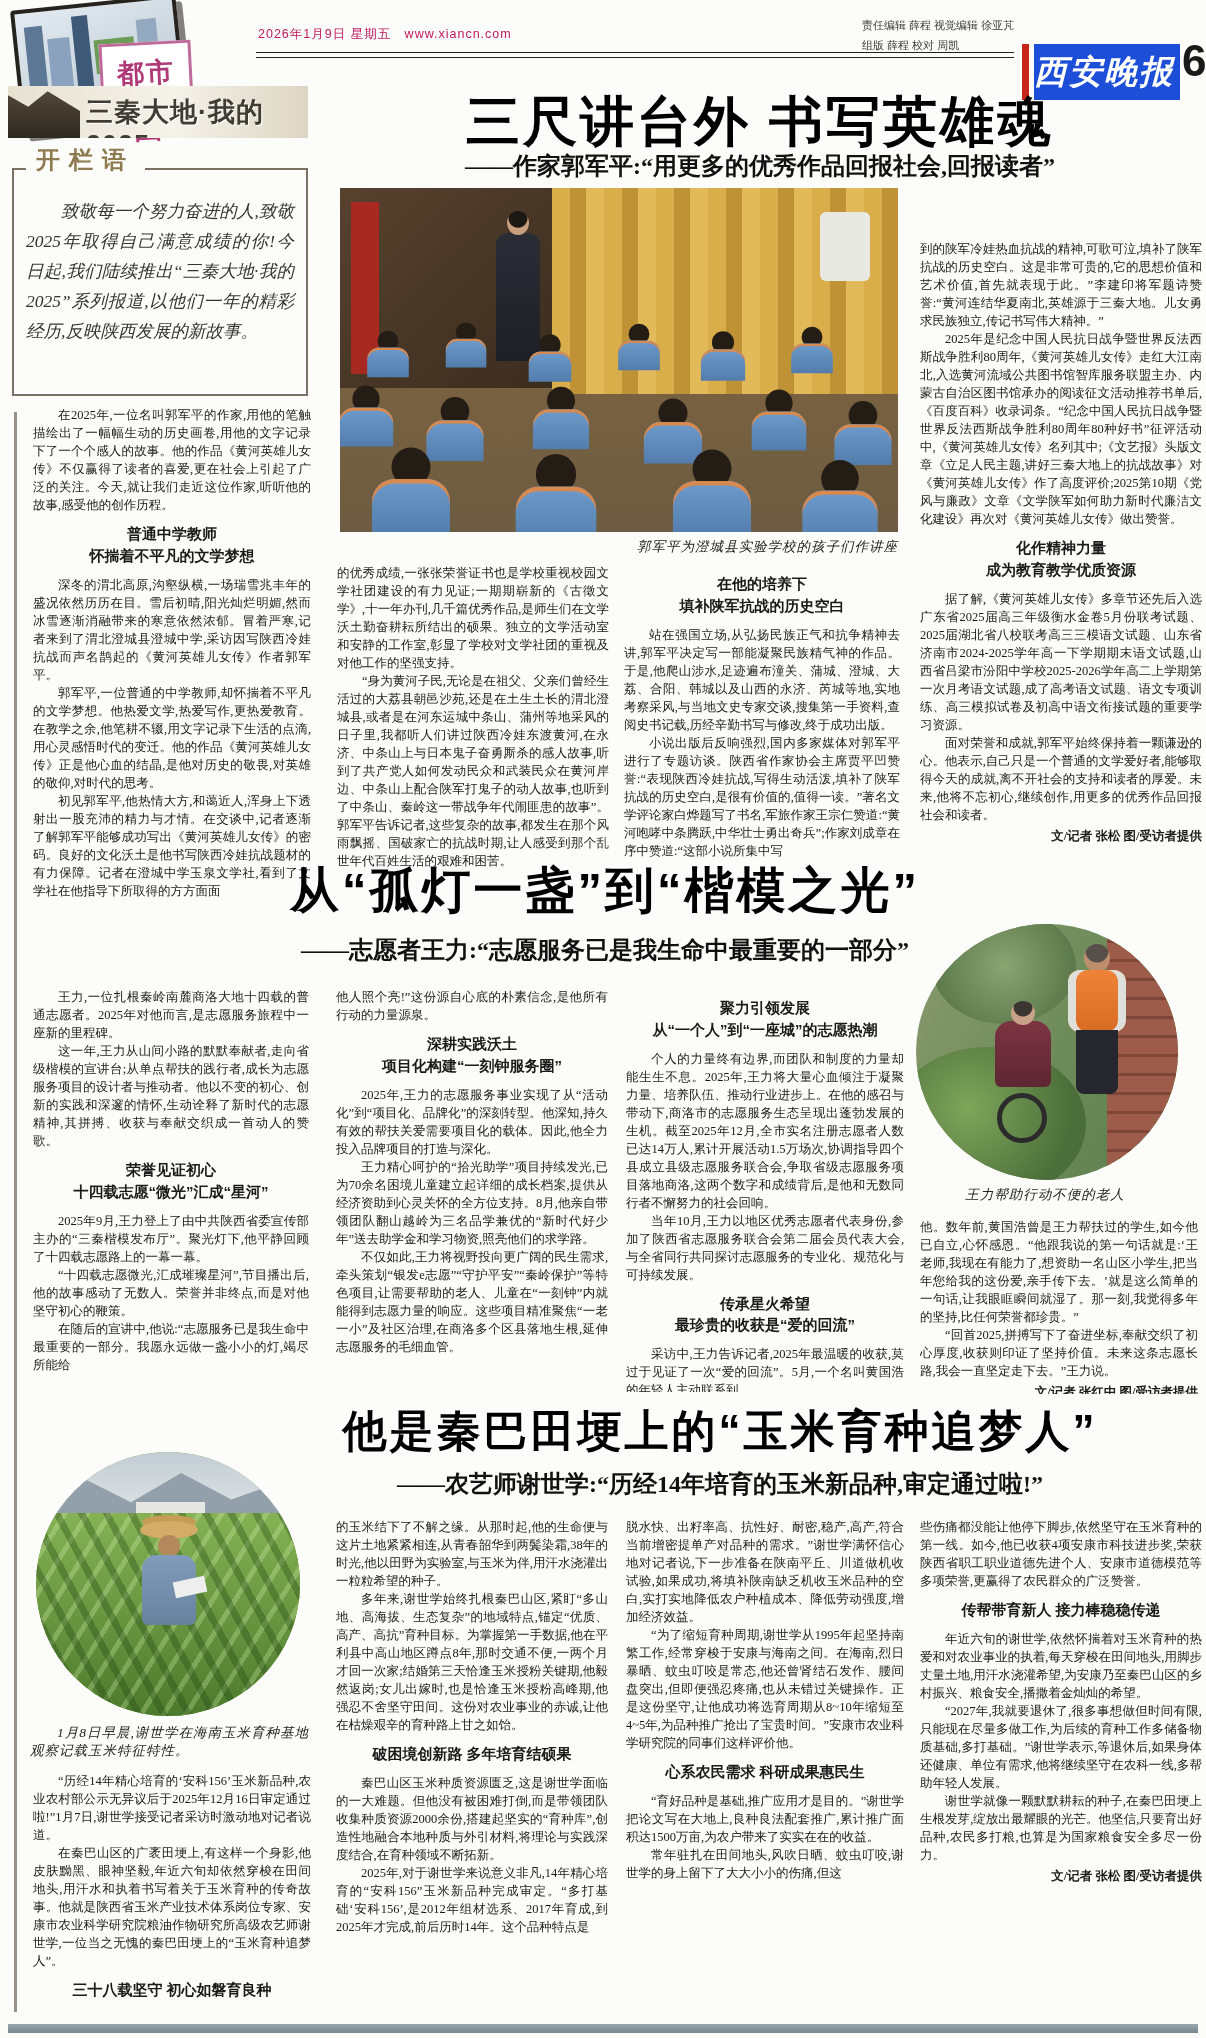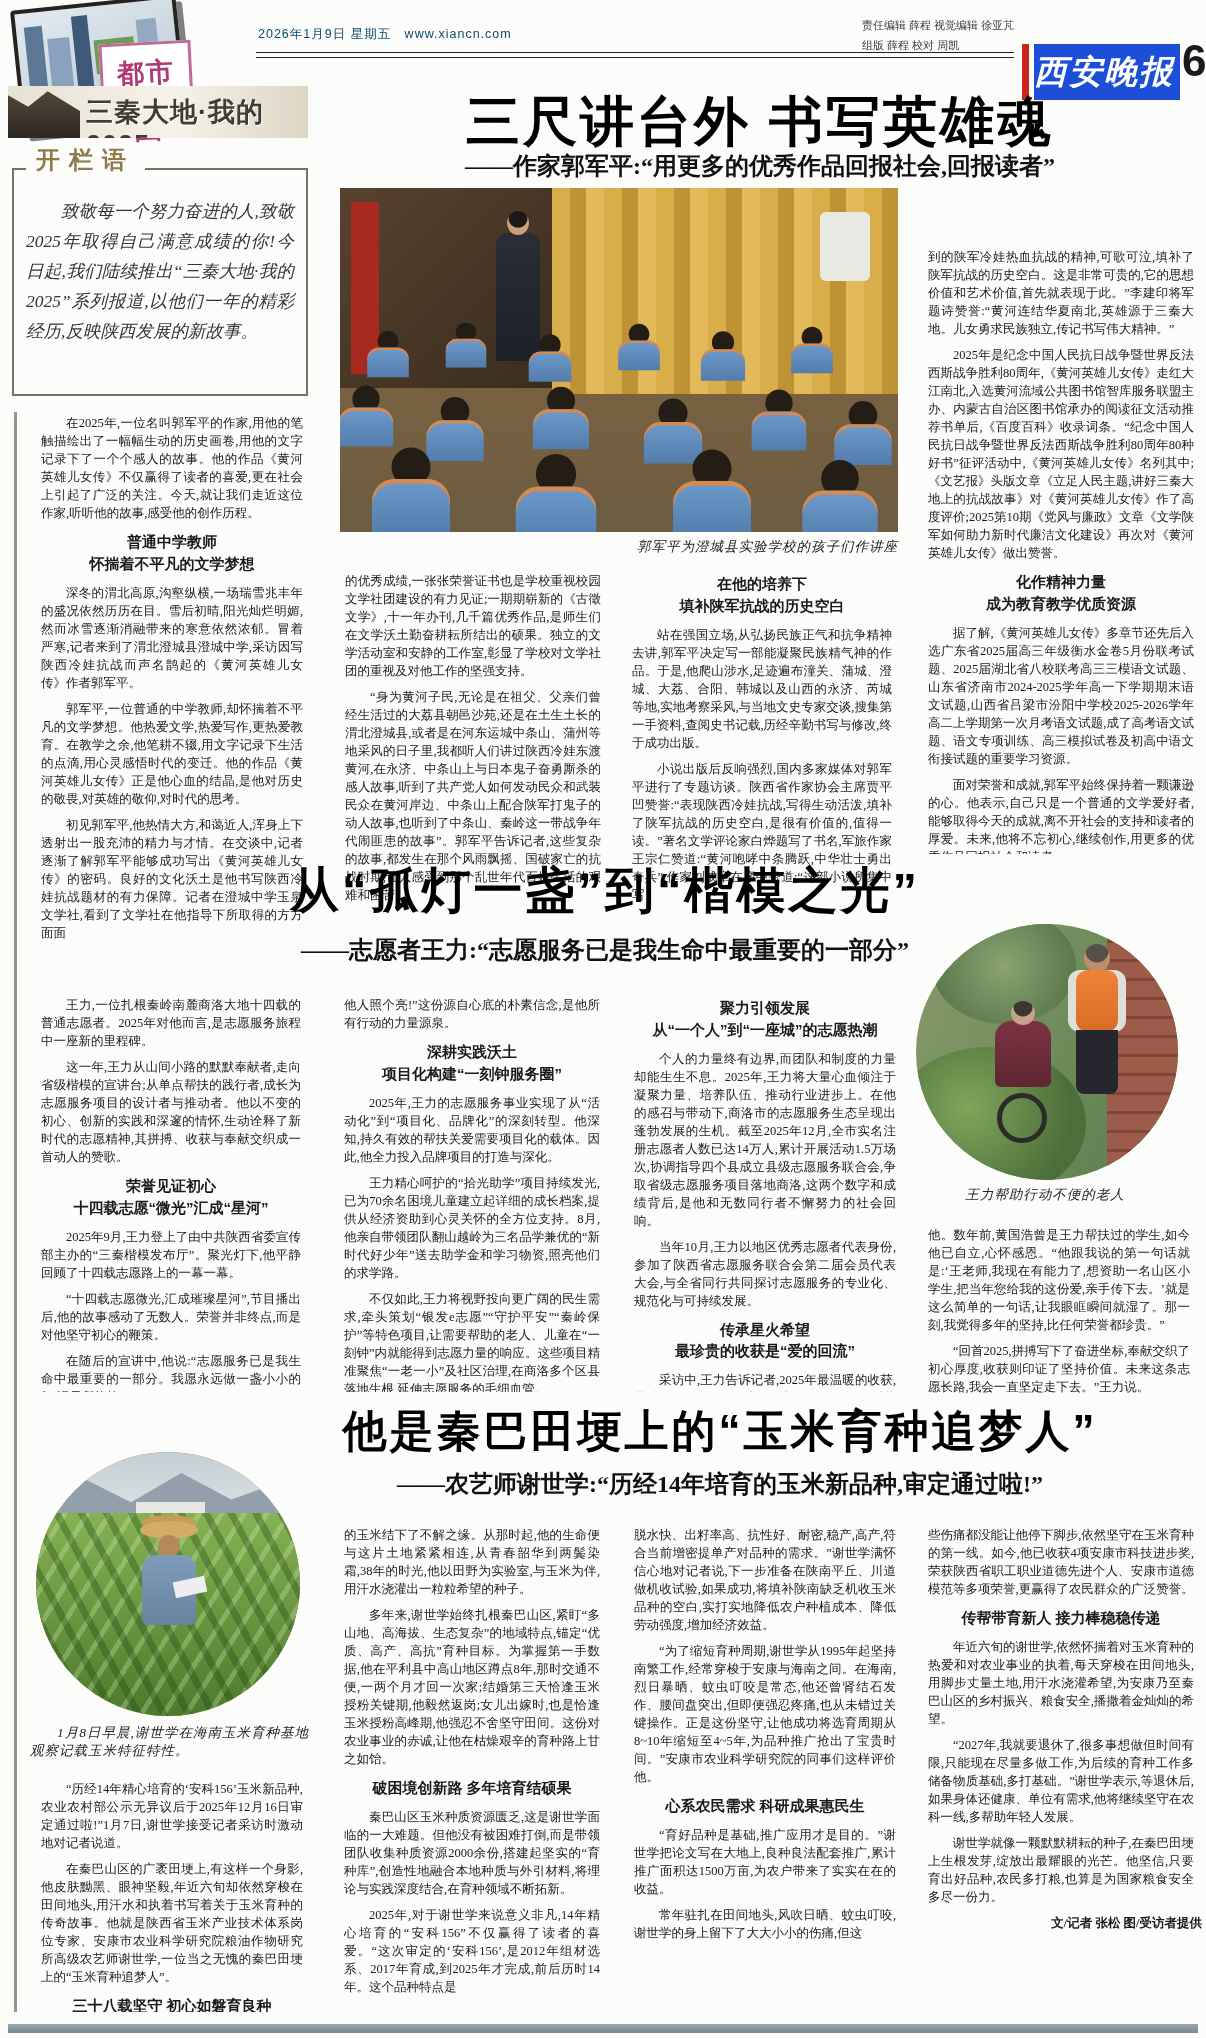--- a/index.html
+++ b/index.html
@@ -1,20 +1,20 @@
 <!DOCTYPE html>
 <html><head>
 <meta charset="utf-8">
 <style>
   html,body{margin:0;padding:0;background:#e9e9e6}
   .page{position:relative;width:1206px;height:2038px;margin:0 auto;background:#fcfcfa;
         font-family:"Liberation Serif",serif;color:#1a1a1a;overflow:hidden}
   .abs{position:absolute}
   
-  .dateline{left:258px;top:26px;font-family:"Liberation Sans",sans-serif;font-size:12.5px;color:#0c4a6e;letter-spacing:1px}
+  .dateline{left:258px;top:26px;font-family:"Liberation Sans",sans-serif;font-size:12.5px;color:#be185d;letter-spacing:1px}
   .rule{left:256px;top:52px;width:758px;height:4px;border-top:1.5px solid #222;border-bottom:1.5px solid #222}
   .credits{left:862px;top:16px;font-family:"Liberation Sans",sans-serif;font-size:11px;color:#3a3a3a;line-height:1.8}
   .mast-bar{left:1022px;top:44px;width:7px;height:56px;background:#c9261b}
   .masthead{left:1034px;top:44px;width:146px;height:56px;background:#1d4ed8;border-radius:0;
             color:#fff;font-weight:900;font-style:italic;font-size:33px;text-align:left;line-height:56px;letter-spacing:2px}
   .pagenum{left:1182px;top:36px;font-family:"Liberation Sans",sans-serif;font-size:44px;font-weight:900}
   .cityart{left:16px;top:2px;width:158px;height:116px;transform:rotate(-6deg);
            background:linear-gradient(160deg,#e3ebf1,#b7c4ce);border:4px solid #26231f;border-radius:4px;box-shadow:6px 8px 0 rgba(30,28,25,.55)}
   .cityart i{position:absolute;display:block}
   .badge{left:100px;top:42px;width:86px;height:56px;background:#fff;border:3px solid #c06a9a;transform:rotate(-3deg);
@@ -33,21 +33,21 @@
   
   .headline{font-family:"Liberation Sans",sans-serif;font-weight:900;text-align:center;color:#000;letter-spacing:3px}
   .subtitle{font-weight:bold;text-align:center;color:#111}
   .a1-head{left:330px;top:86px;width:860px;font-size:54px}
   .a1-sub{left:330px;top:150px;width:860px;font-size:24px}
   .a2-head{left:40px;top:858px;width:1130px;font-size:49px}
   .a2-sub{left:40px;top:934px;width:1130px;font-size:24px}
   .a3-head{left:240px;top:1402px;width:960px;font-size:44px}
   .a3-sub{left:240px;top:1468px;width:960px;font-size:24px}
   .col{position:absolute;font-size:12.5px;line-height:1.44;text-align:justify;overflow:hidden}
-  .para{margin:8px;text-indent:2em}
+  .para{margin:0;text-indent:2em}
   .noind{text-indent:0}
   .sub{font-family:"Liberation Sans",sans-serif;font-weight:bold;font-size:15px;line-height:1.45;
        text-align:center;margin:9px 0;white-space:pre-line;text-indent:0}
   .byline{text-align:right;font-weight:bold;margin-top:3px}
   .caption{font-size:13.5px;font-style:italic;color:#222;letter-spacing:1px}
   .c-a1{left:33px;top:406px;width:278px;height:558px}
   .c-b1{left:337px;top:564px;width:272px;height:402px}
   .c-c1{left:624px;top:564px;width:276px;height:402px}
   .c-d1{left:920px;top:240px;width:282px;height:614px}
   .cap1{left:480px;top:538px;width:418px;text-align:right}
@@ -280,21 +280,21 @@
       <p class="para">“历经14年精心培育的‘安科156’玉米新品种,农业农村部公示无异议后于2025年12月16日审定通过啦!”1月7日,谢世学接受记者采访时激动地对记者说道。</p>
       <p class="para">在秦巴山区的广袤田埂上,有这样一个身影,他皮肤黝黑、眼神坚毅,年近六旬却依然穿梭在田间地头,用汗水和执着书写着关于玉米育种的传奇故事。他就是陕西省玉米产业技术体系岗位专家、安康市农业科学研究院粮油作物研究所高级农艺师谢世学,一位当之无愧的秦巴田埂上的“玉米育种追梦人”。</p>
       <div class="sub">三十八载坚守  初心如磐育良种</div>
       <p class="para">“玉米生长不休假,干了这项工作就必须干好。”这是谢世学常挂在嘴边的话。1988年,青春正好的谢世学投身农业科研,自此便与秦巴山区</p>
     </div>
   <div class="col c-23">
       <p class="para noind">的玉米结下了不解之缘。从那时起,他的生命便与这片土地紧紧相连,从青春韶华到两鬓染霜,38年的时光,他以田野为实验室,与玉米为伴,用汗水浇灌出一粒粒希望的种子。</p>
       <p class="para">多年来,谢世学始终扎根秦巴山区,紧盯“多山地、高海拔、生态复杂”的地域特点,锚定“优质、高产、高抗”育种目标。为掌握第一手数据,他在平利县中高山地区蹲点8年,那时交通不便,一两个月才回一次家;结婚第三天恰逢玉米授粉关键期,他毅然返岗;女儿出嫁时,也是恰逢玉米授粉高峰期,他强忍不舍坚守田间。这份对农业事业的赤诚,让他在枯燥艰辛的育种路上甘之如饴。</p>
       <div class="sub">破困境创新路  多年培育结硕果</div>
       <p class="para">秦巴山区玉米种质资源匮乏,这是谢世学面临的一大难题。但他没有被困难打倒,而是带领团队收集种质资源2000余份,搭建起坚实的“育种库”,创造性地融合本地种质与外引材料,将理论与实践深度结合,在育种领域不断拓新。</p>
-      <p class="para">2025年,对于谢世学来说意义非凡,14年精心培育的“安科156”不仅赢得了读者的喜爱。“这次审定的‘安科156’,是2012年组材选系、2017年育成,到2025年才完成,前后历时14年。这个品种特点是</p>
+      <p class="para">2025年,对于谢世学来说意义非凡,14年精心培育的“安科156”玉米新品种完成审定。“多打基础‘安科156’,是2012年组材选系、2017年育成,到2025年才完成,前后历时14年。这个品种特点是</p>
     </div>
   <div class="col c-33">
       <p class="para noind">脱水快、出籽率高、抗性好、耐密,稳产,高产,符合当前增密提单产对品种的需求。”谢世学满怀信心地对记者说,下一步准备在陕南平丘、川道做机收试验,如果成功,将填补陕南缺乏机收玉米品种的空白,实打实地降低农户种植成本、降低劳动强度,增加经济效益。</p>
       <p class="para">“为了缩短育种周期,谢世学从1995年起坚持南繁工作,经常穿梭于安康与海南之间。在海南,烈日暴晒、蚊虫叮咬是常态,他还曾肾结石发作、腰间盘突出,但即便强忍疼痛,也从未错过关键操作。正是这份坚守,让他成功将选育周期从8~10年缩短至4~5年,为品种推广抢出了宝贵时间。”安康市农业科学研究院的同事们这样评价他。</p>
       <div class="sub">心系农民需求  科研成果惠民生</div>
       <p class="para">“育好品种是基础,推广应用才是目的。”谢世学把论文写在大地上,良种良法配套推广,累计推广面积达1500万亩,为农户带来了实实在在的收益。</p>
       <p class="para">常年驻扎在田间地头,风吹日晒、蚊虫叮咬,谢世学的身上留下了大大小小的伤痛,但这</p>
     </div>
   <div class="col c-43">
       <p class="para noind">些伤痛都没能让他停下脚步,依然坚守在玉米育种的第一线。如今,他已收获4项安康市科技进步奖,荣获陕西省职工职业道德先进个人、安康市道德模范等多项荣誉,更赢得了农民群众的广泛赞誉。</p>

